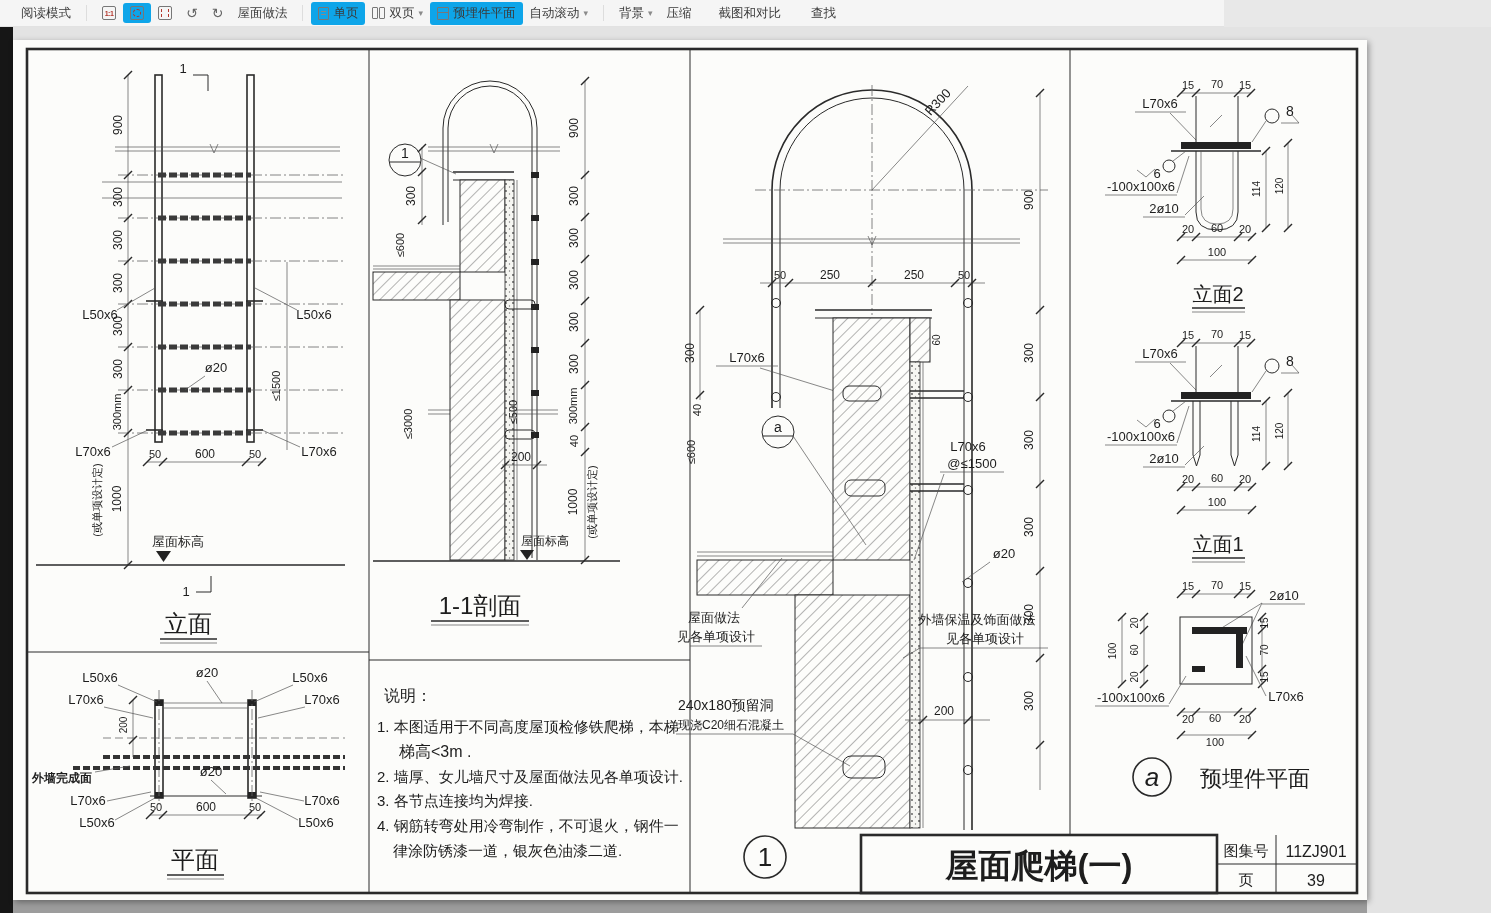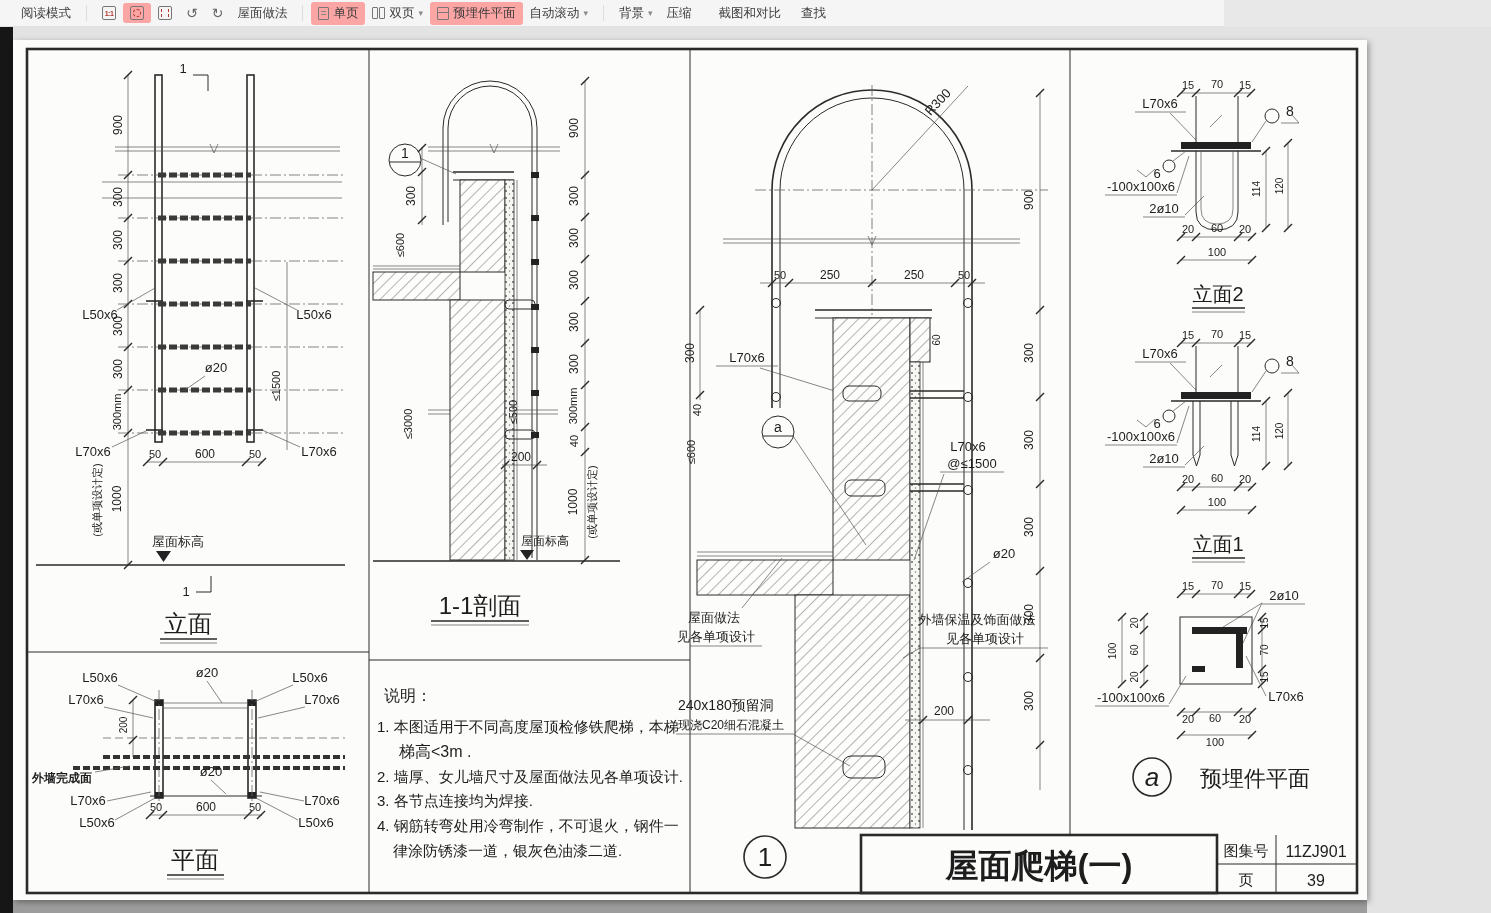--- a/index.html
+++ b/index.html
@@ -4,21 +4,21 @@
 <style>
   * { margin:0; padding:0; box-sizing:border-box; }
   html,body { width:1491px; height:913px; overflow:hidden; background:#e8e8e8;
     font-family:"Liberation Sans","DejaVu Sans",sans-serif; }
   
   .toolbar { position:absolute; left:0; top:0; width:1224px; height:27px;
     background:#f5f5f5; border-bottom:1px solid #e2e2e2; display:flex;
     align-items:center; font-size:12.5px; color:#3a3a3a; }
   .tb-btn { display:flex; align-items:center; gap:4px; padding:3px 7px;
     border-radius:3px; white-space:nowrap; cursor:default; }
-  .tb-btn.active { background:#fca5a5; }
+  .tb-btn.active { background:#0ea5e9; }
   .tb-sep { width:1px; height:16px; background:#dddddd; margin:0 8px; }
   .caret { font-size:9px; color:#8a8a8a; }
   .ic { position:relative; width:14px; height:14px; border:1px solid #777;
     border-radius:2px; display:flex; align-items:center; justify-content:center; }
   .ic .red11 { font-size:7px; color:#b3362c; font-weight:bold; letter-spacing:-0.5px; }
   .ic .redcirc { width:8px; height:8px; border:1px dashed #b3362c; border-radius:50%; }
   .ic .redcols { width:8px; height:8px; border-left:1px dashed #b3362c; border-right:1px dashed #b3362c; }
   .rot { font-size:14px; color:#666; line-height:1; }
   .pageic { width:11px; height:13px; border:1px solid #777; border-radius:1px;
     display:flex; flex-direction:column; justify-content:center; gap:2px; padding:0 2px; }
@@ -112,21 +112,21 @@
   <div class="tb-btn">
     <span>背景</span>
     <span class="caret">▾</span>
   </div>
   <div class="tb-btn" style="">
     <span>压缩</span>
   </div>
   <div class="tb-btn" style="margin-left:13px">
     <span>截图和对比</span>
   </div>
-  <div class="tb-btn" style="margin-left:6px">
+  <div class="tb-btn" style="margin-left:16px">
     <span>查找</span>
   </div>
 </div>
 
 <div class="canvas">
   <div class="leftstrip"></div>
   <div class="bottomstrip"></div>
 
   <div class="paper">
   <svg width="1354" height="860" viewBox="13 40 1354 860">

